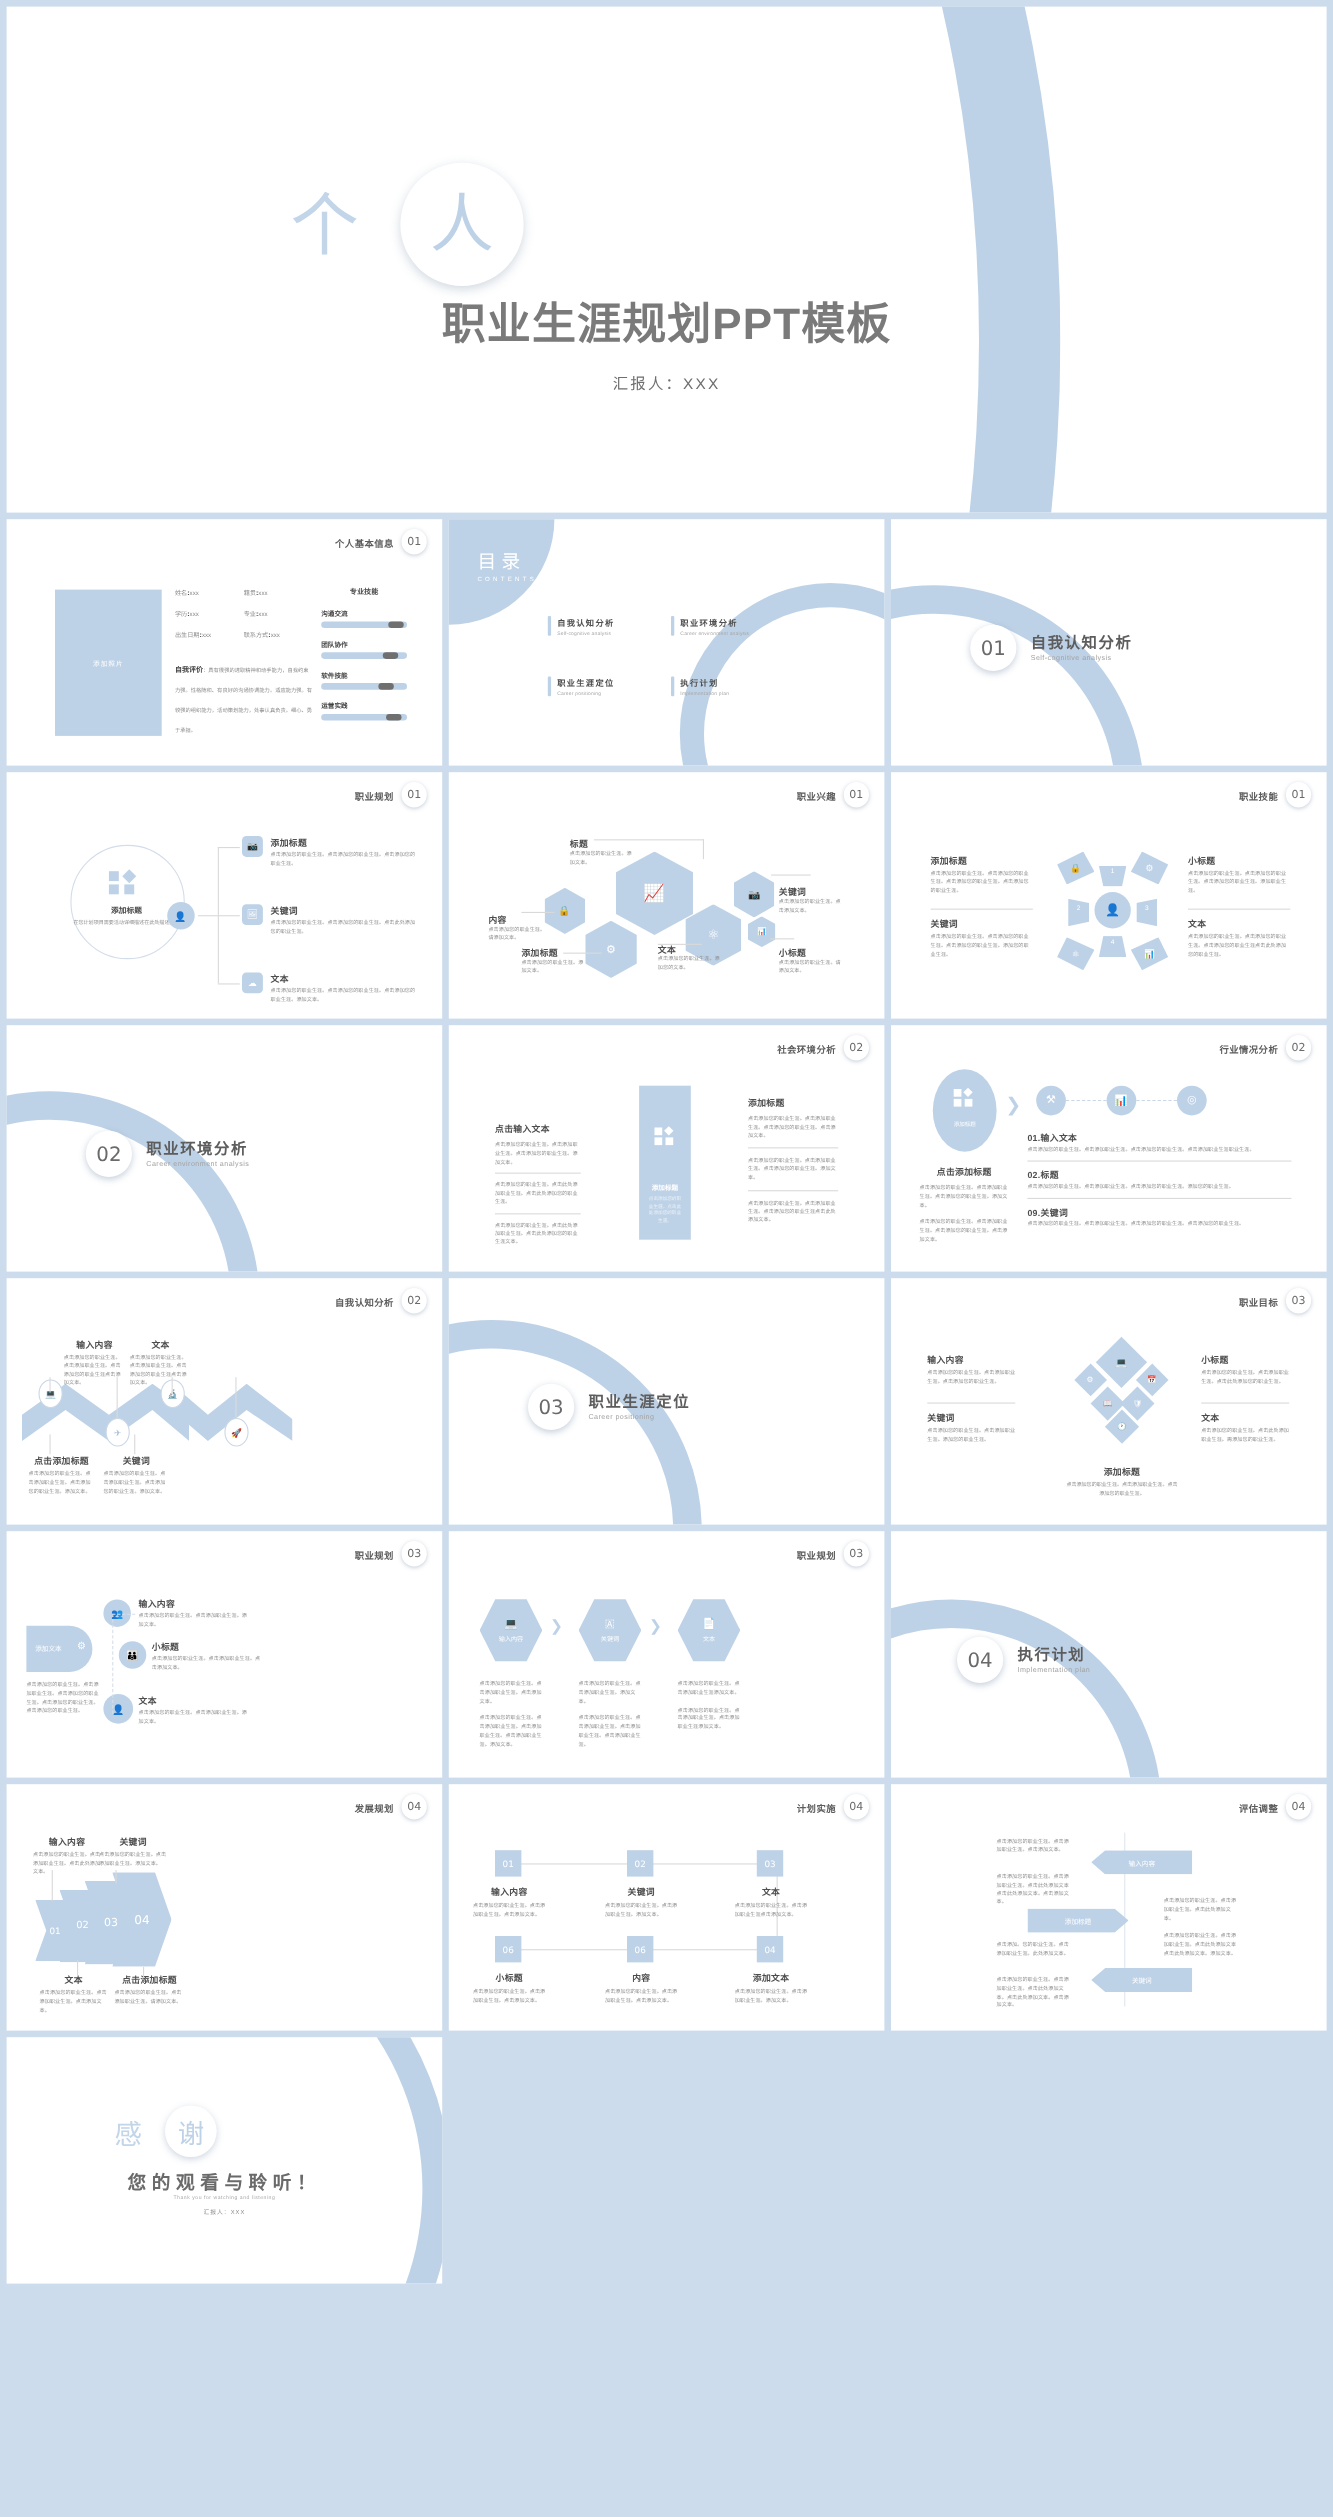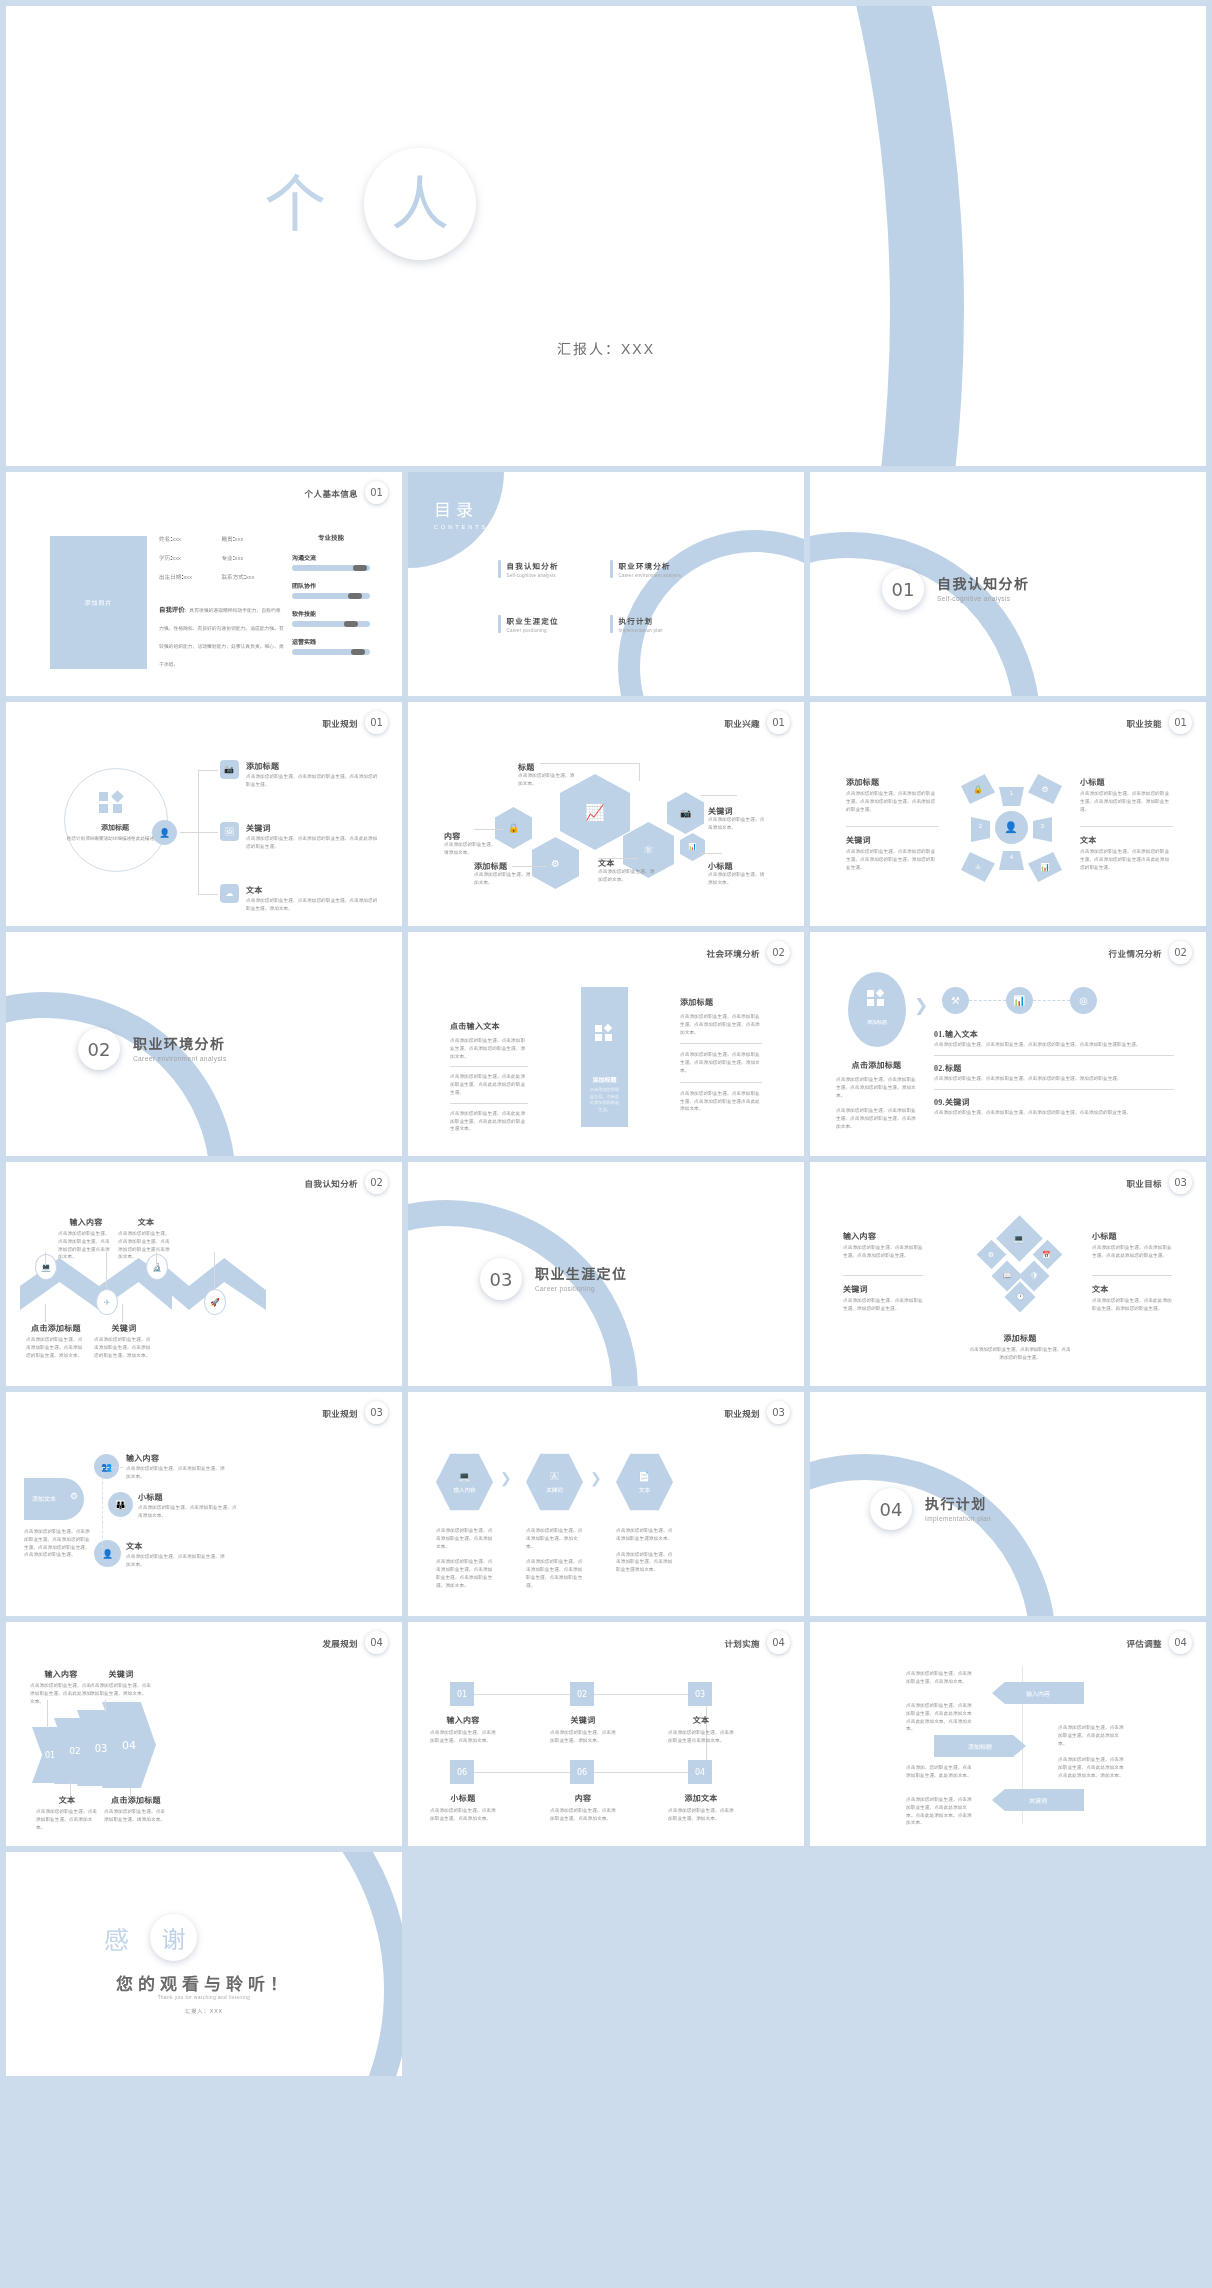--- a/index.html
+++ b/index.html
@@ -140,20 +140,21 @@
 <body>
 
 <div class="page">
 
   <div class="slide cover">
     <div class="cover-ribbon"></div>
     <div class="cover-ge">个</div>
     <div class="cover-circle">
       <span class="cover-ren">人</span>
     </div>
+    <div class="cover-title">职业生涯规划PPT模板</div>
     <div class="cover-author">汇报人：XXX</div>
   </div>
 
   <div class="grid">
 
     <div class="thumb">
       <div class="t-head">
         <span class="t-title">个人基本信息</span>
         <span class="t-num">01</span>
       </div>
@@ -448,21 +449,21 @@
       <div class="cir ic" style="position:absolute;left:132px;top:55px;width:27px;height:27px;font-size:10px;">⚒</div>
       <div class="cir ic" style="position:absolute;left:196px;top:55px;width:27px;height:27px;font-size:10px;">📊</div>
       <div class="cir ic" style="position:absolute;left:260px;top:55px;width:27px;height:27px;font-size:10px;">◎</div>
       <div style="position:absolute;left:159px;top:68px;width:37px;border-top:1px dashed #c9d7e6;"></div>
       <div style="position:absolute;left:223px;top:68px;width:37px;border-top:1px dashed #c9d7e6;"></div>
       <div style="position:absolute;left:26px;top:127px;width:81px;">
         <div class="h4" style="text-align:center;">点击添加标题</div>
         <div class="body-txt" style="margin-top:6px;">点击添加您的职业生涯。点击添加职业生涯。点击添加您的职业生涯。添加文本。</div>
         <div class="body-txt" style="margin-top:8px;">点击添加您的职业生涯。点击添加职业生涯。点击添加您的职业生涯。点击添加文本。</div>
       </div>
-      <div style="position:absolute;left:124px;top:96px;width:240px;font-family:Liberation Serif, serif;">
+      <div style="position:absolute;left:124px;top:96px;width:240px;">
         <div>
             <div class="h4">01.输入文本</div>
             <div class="body-txt" style="margin-top:2px;">点击添加您的职业生涯。点击添加职业生涯。点击添加您的职业生涯。点击添加职业生涯职业生涯。</div>
           </div>
         <div class="rule" style="margin:6px 0;"></div>
         <div>
             <div class="h4">02.标题</div>
             <div class="body-txt" style="margin-top:2px;">点击添加您的职业生涯。点击添加职业生涯。点击添加您的职业生涯。添加您的职业生涯。</div>
           </div>
         <div class="rule" style="margin:6px 0;"></div>

